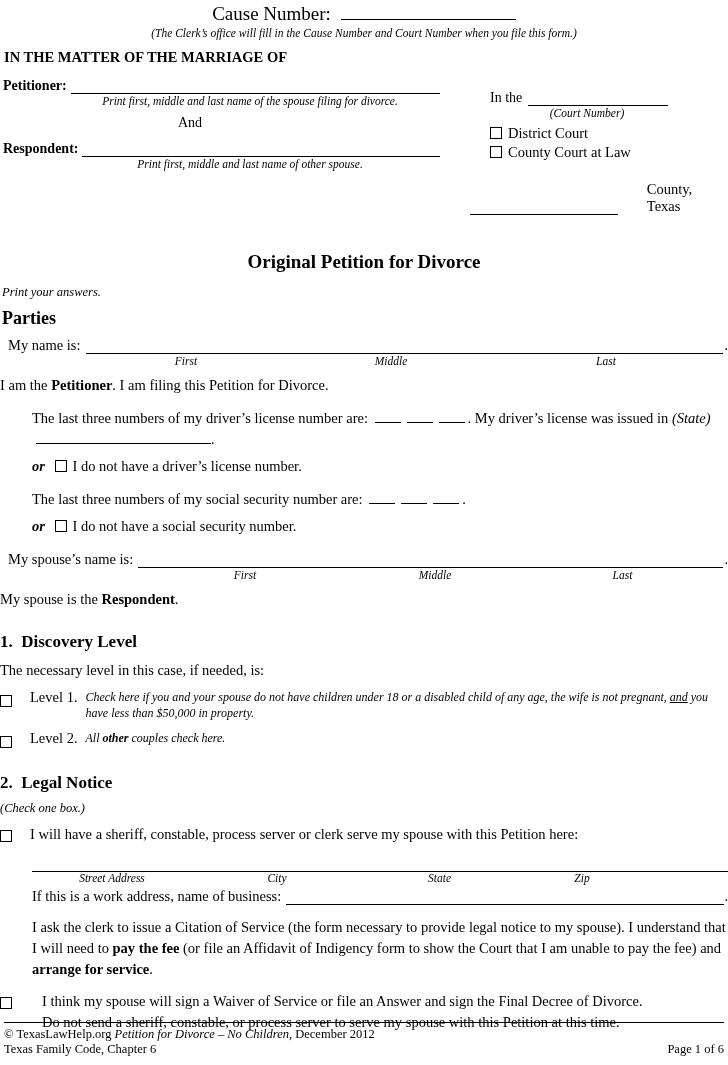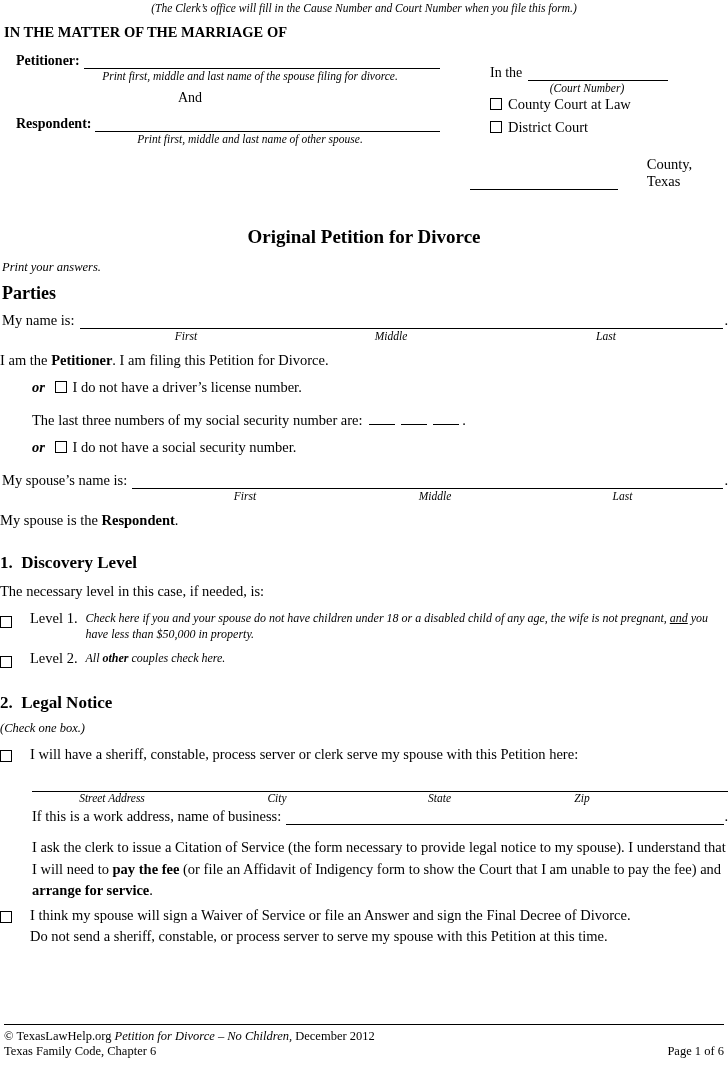--- a/index.html
+++ b/index.html
@@ -63,21 +63,21 @@
 
   .party-row {
     display: flex;
     align-items: flex-end;
     margin-top: 10px;
   }
   .party-label {
     font-weight: bold;
     font-size: 14px;
     white-space: nowrap;
-    padding-left: 16px;
+    padding-left: 3px;
   }
   .fill {
     flex: 1;
     border-bottom: 1px solid #000;
     height: 14px;
     margin-left: 4px;
   }
   .hint {
     font-size: 11.5px;
     font-style: italic;
@@ -162,21 +162,21 @@
   }
   .body-txt {
     font-size: 14.5px;
     line-height: 1.45;
   }
 
   .name-row {
     display: flex;
     align-items: flex-end;
     margin-top: 8px;
-    padding-left: 2px;
+    padding-left: 8px;
   }
   .name-row .lbl { font-size: 14.5px; white-space: nowrap; }
   .name-row .line { flex: 1; border-bottom: 1px solid #000; height: 15px; margin: 0 1px 0 5px; }
   .name-row .dot { font-size: 14.5px; }
   .fml {
     display: flex;
     font-size: 11.5px;
     font-style: italic;
     margin-top: 1px;
   }
@@ -261,20 +261,26 @@
     justify-content: space-between;
     font-size: 12.5px;
   }
   b { font-weight: bold; }
 </style>
 </head>
 <body>
 
 <div class="page">
 
+  <div class="cause-wrap">
+    <span class="cause-line">
+      <span class="cause-label">Cause Number:</span>
+      <span class="cause-blank"></span>
+    </span>
+  </div>
   <div class="clerk-note">(The Clerk’s office will fill in the Cause Number and Court Number when you file this form.)</div>
 
   <div class="matter-title">IN THE MATTER OF THE MARRIAGE OF</div>
 
   <div class="two-col">
     <div class="left-col">
 
       <div class="party-row">
         <span class="party-label">Petitioner:</span>
         <span class="fill"></span>
@@ -290,25 +296,25 @@
       <div class="hint" style="margin-left:60px;">Print first, middle and last name of other spouse.</div>
     </div>
 
     <div class="right-col">
       <div class="inthe-row">
         <span class="inthe-label">In the</span>
         <span class="court-blank"></span>
       </div>
       <div class="court-hint">(Court Number)</div>
 
+      <div class="court-opt">
+        <span class="cb"></span><span>District Court</span>
+      </div>
       <div class="court-opt" style="margin-top:2px;">
         <span class="cb"></span><span>County Court at Law</span>
-      </div>
-      <div class="court-opt">
-        <span class="cb"></span><span>District Court</span>
       </div>
 
       <div class="county-row">
         <span class="county-blank"></span>
         <span class="county-text">County, Texas</span>
       </div>
     </div>
   </div>
 
   <div class="doc-title">Original Petition for Divorce</div>
@@ -326,20 +332,23 @@
     <span style="width:180px;">First</span>
     <span style="width:230px;">Middle</span>
     <span style="width:200px;">Last</span>
   </div>
 
   <div class="p-tight" style="margin-top:8px;">
     <span>I am the </span><b>Petitioner</b><span>.  I am filing this Petition for Divorce.</span>
   </div>
 
   <div class="indent">
+    <div class="p">
+      <span>The last three numbers of my driver’s license number are: </span><span class="shortblank"></span><span class="shortblank"></span><span class="shortblank"></span><span>. My driver’s license was issued in </span><i>(State)</i><span class="stateblank"></span>.
+    </div>
     <div class="p-tight" style="margin-top:6px;">
       <span class="or-ital">or</span>
       <span class="cb" style="margin-left:6px;"></span><span>I do not have a driver’s license number.</span>
     </div>
 
     <div class="p">
       <span>The last three numbers of my social security number are:  </span><span class="shortblank"></span><span class="shortblank"></span><span class="shortblank"></span><span>.</span>
     </div>
     <div class="p-tight" style="margin-top:6px;">
       <span class="or-ital">or</span>
@@ -405,21 +414,21 @@
   <div class="work-row">
     <span class="lbl">If this is a work address, name of business:</span>
     <span class="line"></span>
     <span style="font-size:14.5px;">.</span>
   </div>
 
   <div class="body-txt indent2" style="margin-top:12px;">
     <span>I ask the clerk to issue a Citation of Service (the form necessary to provide legal notice to my spouse). I understand that I will need to </span><b>pay the fee</b><span> (or file an Affidavit of Indigency form to show the Court that I am unable to pay the fee) and </span><b>arrange for service</b><span>.</span>
   </div>
 
-  <div class="check-row" style="margin-top:4px;">
+  <div class="check-row" style="margin-top:11px;gap:12px;">
     <div class="cbx"><span class="cb"></span></div>
     <div class="txt">
       <div>I think my spouse will sign a Waiver of Service or file an Answer and sign the Final Decree of Divorce.</div>
       <div>Do not send a sheriff, constable, or process server to serve my spouse with this Petition at this time.</div>
     </div>
   </div>
 
   <div class="footer">
     <div class="footer-rule"></div>
     <div class="footer-line">

